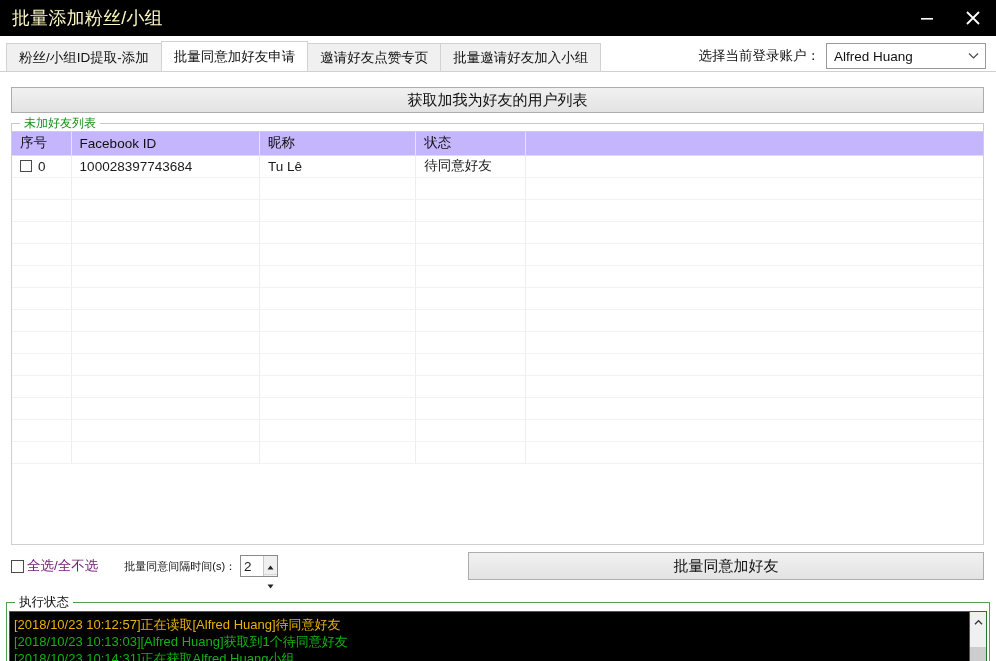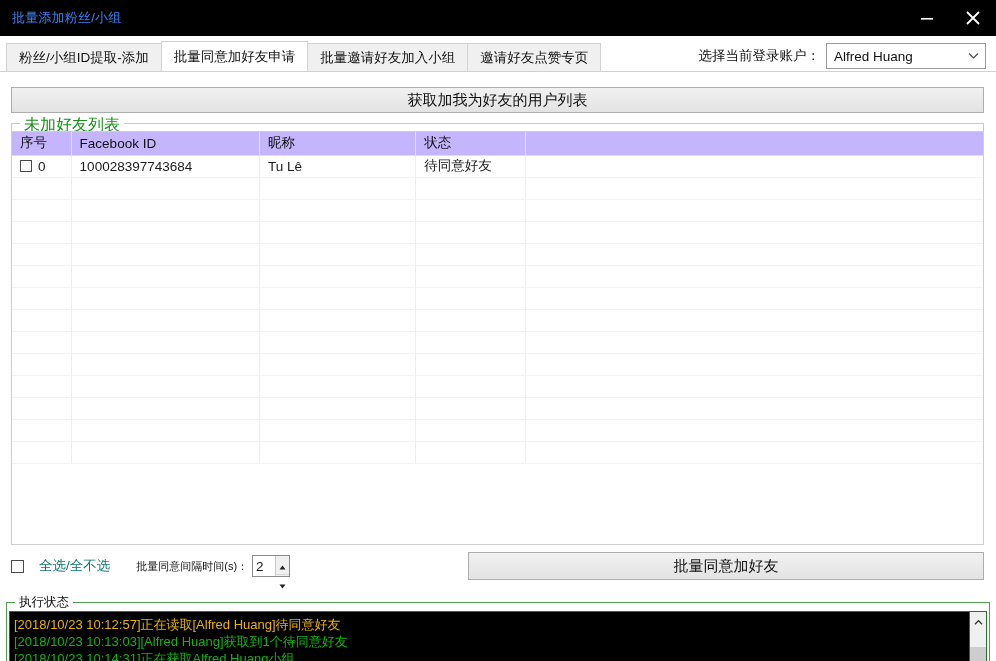--- a/index.html
+++ b/index.html
@@ -17,22 +17,22 @@
   }
 
   
   .titlebar {
     position: absolute; left: 0; top: 0;
     width: 996px; height: 36px;
     background: #000000;
     display: flex; align-items: center;
   }
   .titlebar-text {
-    color: #3b82f6;
-    font-size: 13px;
+    color: #fef9c3;
+    font-size: 18px;
     margin-left: 12px;
     letter-spacing: 0.2px;
     white-space: nowrap;
   }
   .titlebar-spacer { flex: 1 1 auto; }
   .win-btn {
     width: 46px; height: 36px;
     display: flex; align-items: center; justify-content: center;
     color: #ffffff;
   }
@@ -113,21 +113,21 @@
   
   .groupbox {
     position: absolute;
     border: 1px solid #4ea14e;
   }
   .groupbox-label {
     position: absolute;
     top: -9px; left: 8px;
     background: #ffffff;
     padding: 0 4px;
-    font-size: 16px;
+    font-size: 12px;
     color: #169016;
     white-space: nowrap;
   }
   #list-group {
     left: 11px; top: 51px; width: 973px; height: 420px;
     border-color: #c9c9c9;
   }
 
   
   .table-wrap {
@@ -181,22 +181,22 @@
   }
 
   
   .ctrl-row {
     position: absolute;
     left: 11px; top: 478px;
     height: 32px;
     display: flex; align-items: center;
   }
   .cb-label {
-    display: flex; align-items: center; gap: 15px;
-    font-size: 13.5px; color: #0f766e;
+    display: flex; align-items: center; gap: 3px;
+    font-size: 13.5px; color: #701a75;
     white-space: nowrap;
   }
   .cb.big { width: 13px; height: 13px; }
   .interval-label {
     font-size: 11px; color: #111111;
     margin-left: 26px; white-space: nowrap;
   }
   .spin {
     margin-left: 4px;
     width: 38px; height: 22px;
@@ -285,22 +285,22 @@
             <path d="M2 2 L14 14 M14 2 L2 14" stroke="#ffffff" stroke-width="1.8" fill="none"></path>
           </svg>
       </span>
     </div>
   </div>
 
   <div class="tabstrip">
     <div class="tabs">
       <div class="tab">粉丝/小组ID提取-添加</div>
       <div class="tab active">批量同意加好友申请</div>
+      <div class="tab">邀请好友点赞专页</div>
       <div class="tab">批量邀请好友加入小组</div>
-      <div class="tab">邀请好友点赞专页</div>
     </div>
     <div class="accountbox">
       <div class="account-label">选择当前登录账户：</div>
       <div class="combo">
         <div class="combo-value">Alfred Huang</div>
         <div class="chev">
           <svg width="11" height="8" viewBox="0 0 11 8">
               <path d="M1 1.5 L5.5 6 L10 1.5" stroke="#4a4a4a" stroke-width="1.2" fill="none"></path>
             </svg>
         </div>

